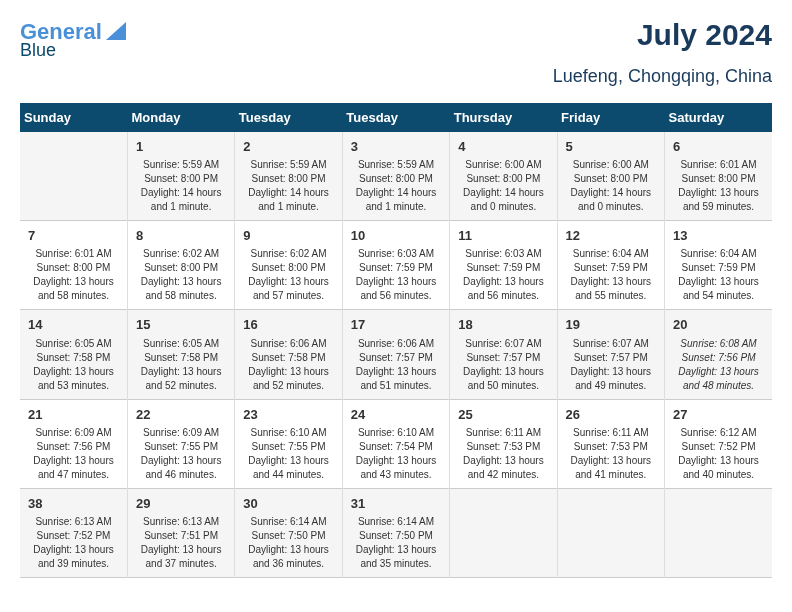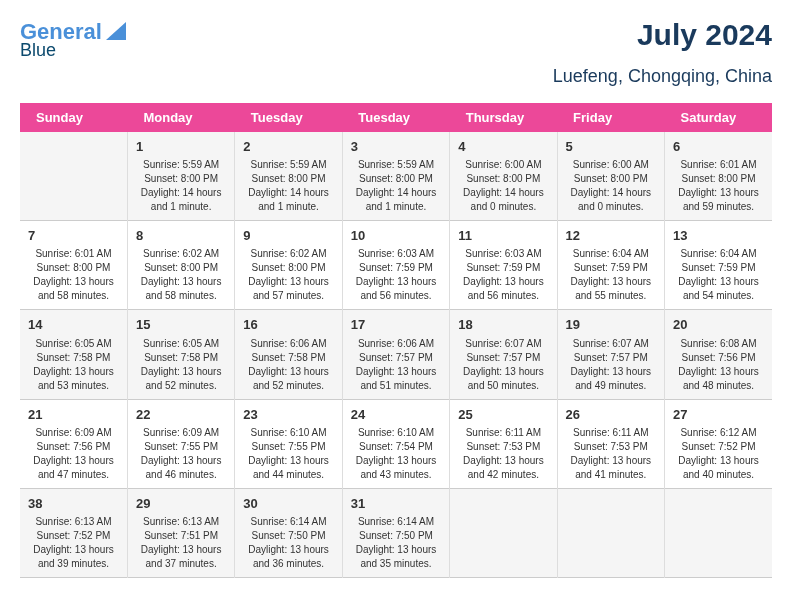--- a/index.html
+++ b/index.html
@@ -42,24 +42,24 @@
       font-size: 18px;
       color: #1a3a5c;
       margin-top: 16px;
     }
     table {
       width: 100%;
       border-collapse: collapse;
       font-size: 11px;
     }
     thead th {
-      background-color: #ec4899;
+      background-color: #0c4a6e;
       color: #fff;
       text-align: left;
-      padding: 7px 16px;
+      padding: 7px 4px;
       font-size: 13px;
       font-weight: bold;
     }
     tbody tr {
       border-bottom: 1px solid #ccc;
     }
     tbody td {
       vertical-align: top;
       padding: 6px 8px;
       border-right: 1px solid #ddd;
@@ -261,21 +261,21 @@
         </td>
         <td>
           <span class="day-number">19</span>
           <div class="cell-content" style="white-space: pre-line;">Sunrise: 6:07 AM
 Sunset: 7:57 PM
 Daylight: 13 hours
 and 49 minutes.</div>
         </td>
         <td>
           <span class="day-number">20</span>
-          <div class="cell-content" style="white-space: pre-line;">Sunrise: 6:08 AM
+          <div class="cell-content" style="white-space: pre-line; font-style: italic;">Sunrise: 6:08 AM
 Sunset: 7:56 PM
 Daylight: 13 hours
 and 48 minutes.</div>
         </td>
       </tr>
       <tr>
         <td>
           <span class="day-number">21</span>
           <div class="cell-content" style="white-space: pre-line;">Sunrise: 6:09 AM
 Sunset: 7:56 PM

